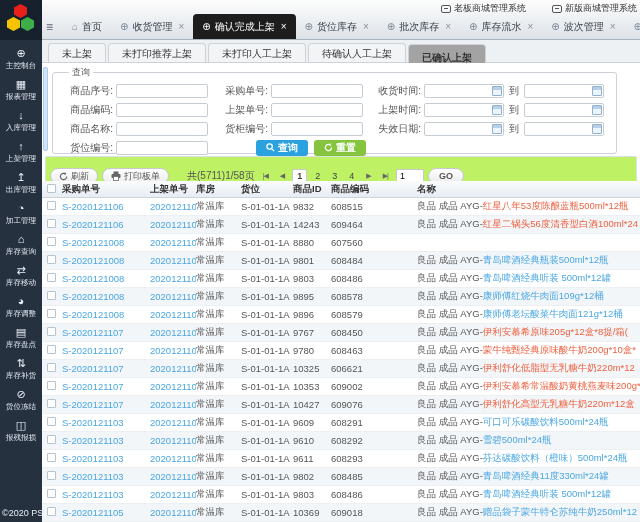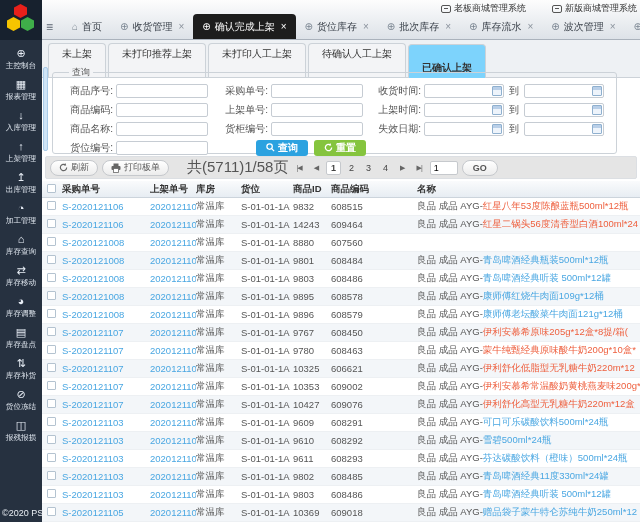--- a/index.html
+++ b/index.html
@@ -29,45 +29,45 @@
   
   .sidebar{position:absolute;left:0;top:40px;width:42px;bottom:0;background:#263140;display:flex;flex-direction:column;}
   .sideitems{display:flex;flex-direction:column;gap:7px;padding-top:7px;flex:1;}
   .sideitem{display:flex;flex-direction:column;align-items:center;gap:1px;cursor:pointer;}
   .sideitem .si{color:#e7edf5;font-size:11px;line-height:12px;}
   .sideitem .sl{color:#dfe6ee;font-size:8px;white-space:nowrap;transform:scale(.95);}
   .copyright{color:#e8edf3;font-size:9px;padding:4px 2px;white-space:nowrap;}
 
   
   .content{position:absolute;left:42px;top:40px;right:0;bottom:0;background:#fff;}
-  .ctabs{height:38px;background:#eef1f4;border-bottom:1px solid #ccd2d8;padding:3px 0 0 6px;display:flex;text-align:center;}
+  .ctabs{height:23px;background:#eef1f4;border-bottom:1px solid #ccd2d8;padding:3px 0 0 6px;display:flex;text-align:center;}
   .ctab{border:1px solid #ccd2d8;border-bottom:none;border-radius:4px 4px 0 0;background:#f3f4f6;padding:3px 13px 2px;margin-right:2px;color:#333;white-space:nowrap;cursor:pointer;}
-  .ctab.active{background:#7dd3fc;font-weight:bold;position:relative;top:1px;padding-top:16px;}
+  .ctab.active{background:#a3a3a3;font-weight:bold;position:relative;top:1px;padding-top:6px;}
   .left-accent{position:absolute;left:1px;top:27px;width:5px;height:84px;background:#cfe4f6;border:1px solid #a9cbe8;border-radius:2px;cursor:pointer;}
 
   
   .query{position:absolute;left:10px;top:26px;width:530px;height:88px;border:1px solid #ccd2d8;border-radius:3px;padding:2px 12px;}
   .query legend{font-size:9px;color:#555;padding:0 3px;margin-left:4px;}
   .qrow{display:flex;align-items:center;height:19px;}
   .ql{width:48px;text-align:right;margin-right:3px;color:#555;white-space:nowrap;font-size:10px;}
   .ql.w2{width:52px;margin-left:8px;}
   .ql.w3{width:50px;margin-left:8px;}
   .qi{width:92px;height:14px;border:1px solid #c6ccd3;border-radius:2px;font-size:9px;padding:0 3px;outline:none;background:#fff;}
   .dinp{position:relative;width:80px;height:14px;}
   .dinp .qi{width:80px;padding-right:13px;}
   .cal{position:absolute;right:2px;top:2px;width:10px;height:10px;border:1px solid #8fb0cf;border-radius:1px;background:linear-gradient(#b9cfe8 0 3px,#eef4fb 3px);cursor:pointer;}
   .to{margin:0 5px;color:#555;}
   .btn{border:none;border-radius:3px;color:#fff;font-size:10px;font-weight:bold;height:16px;padding:0 10px;display:inline-flex;align-items:center;gap:3px;cursor:pointer;}
   .btn.search{background:#2ba2e0;margin-left:48px;}
   .btn.reset{background:#85c43e;margin-left:6px;}
 
   
-  .toolbar{position:absolute;left:3px;right:3px;top:116px;height:23px;background:#e5e5e5;border:1px solid #dcdfe3;border-radius:2px;display:flex;align-items:center;padding:0 4px;gap:4px;}
+  .toolbar{position:absolute;left:3px;right:3px;top:116px;height:40px;background:#bef264;border:1px solid #dcdfe3;border-radius:2px;display:flex;align-items:center;padding:0 4px;gap:4px;}
   .pill{height:16px;border:1px solid #c6c9cd;border-radius:9px;background:linear-gradient(#fff,#ececec);color:#555;font-size:9px;display:inline-flex;align-items:center;gap:3px;padding:0 8px;cursor:pointer;}
-  .pageinfo{margin-left:14px;color:#555;font-size:15px;}
+  .pageinfo{margin-left:14px;color:#555;font-size:10px;}
   .pgbtn{color:#666;font-size:7px;padding:0 4px;cursor:pointer;letter-spacing:-1px;}
   .pgnum{color:#444;font-size:9px;padding:1px 4px;cursor:pointer;}
   .pgnum.cur{font-weight:bold;background:#fff;border:1px solid #c6c9cd;border-radius:2px;}
   .pginput{width:28px;height:14px;border:1px solid #c6c9cd;border-radius:2px;font-size:9px;text-align:left;padding:0 3px;outline:none;}
   .pill.go{font-weight:bold;padding:0 10px;}
 
   
   .grid{position:absolute;left:0;right:0;top:141px;bottom:0;overflow:hidden;}
   .thead,.trow{display:grid;grid-template-columns:20px 88px 46px 45px 52px 38px 86px 1fr;align-items:center;}
   .thead{height:17px;background:linear-gradient(#fafbfc,#e7edf3);border-bottom:1px solid #ccd4dc;font-weight:bold;color:#333;font-size:9.5px;}

